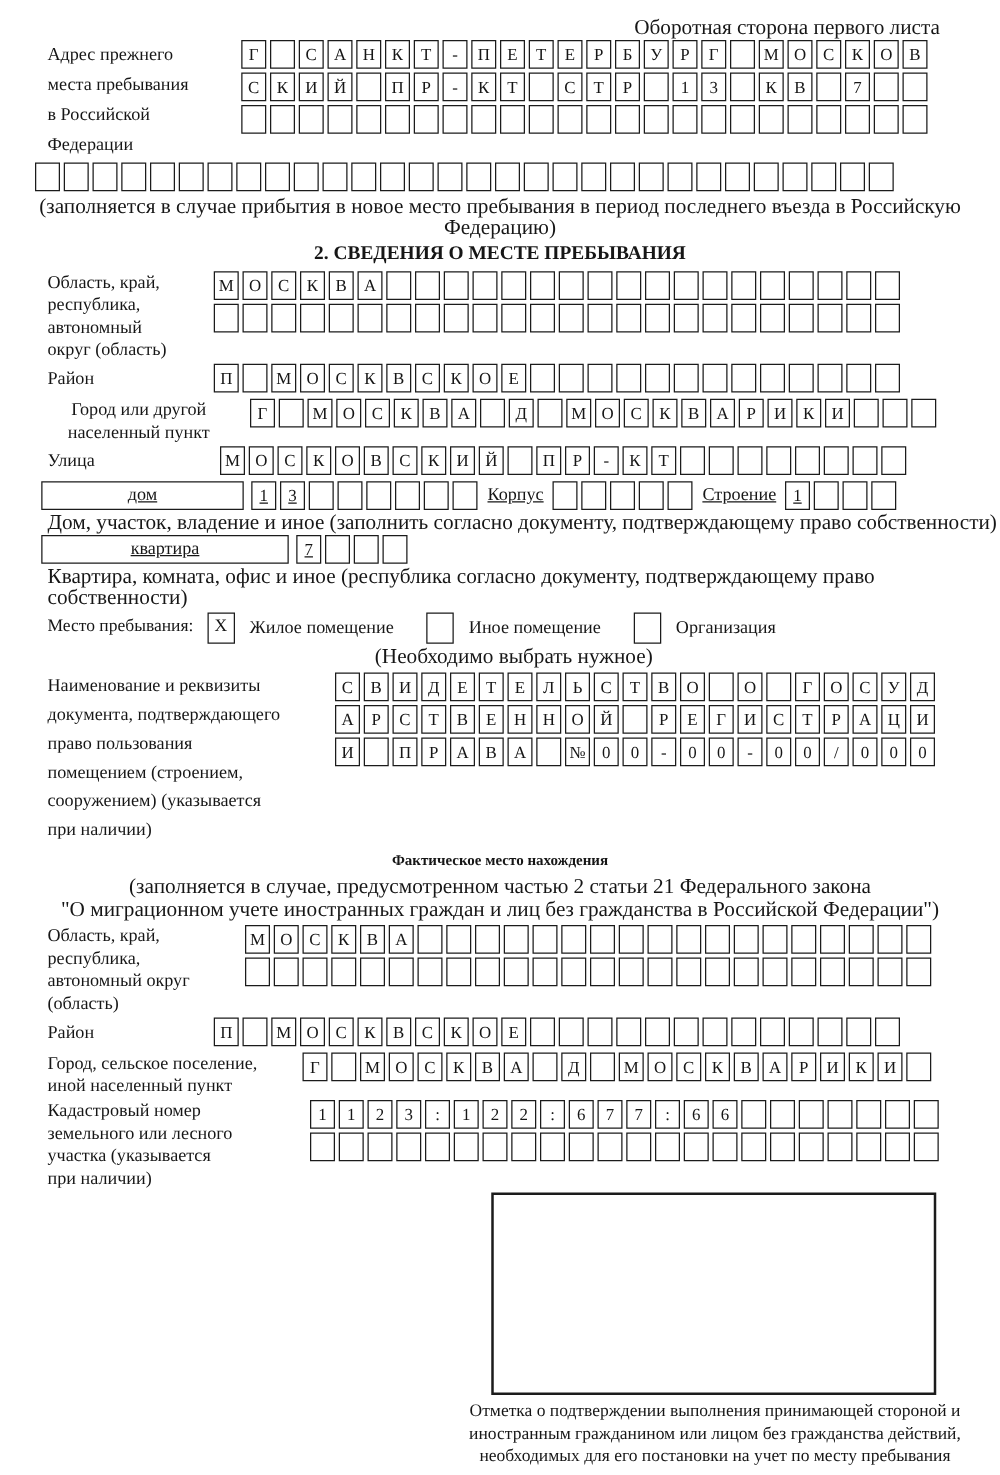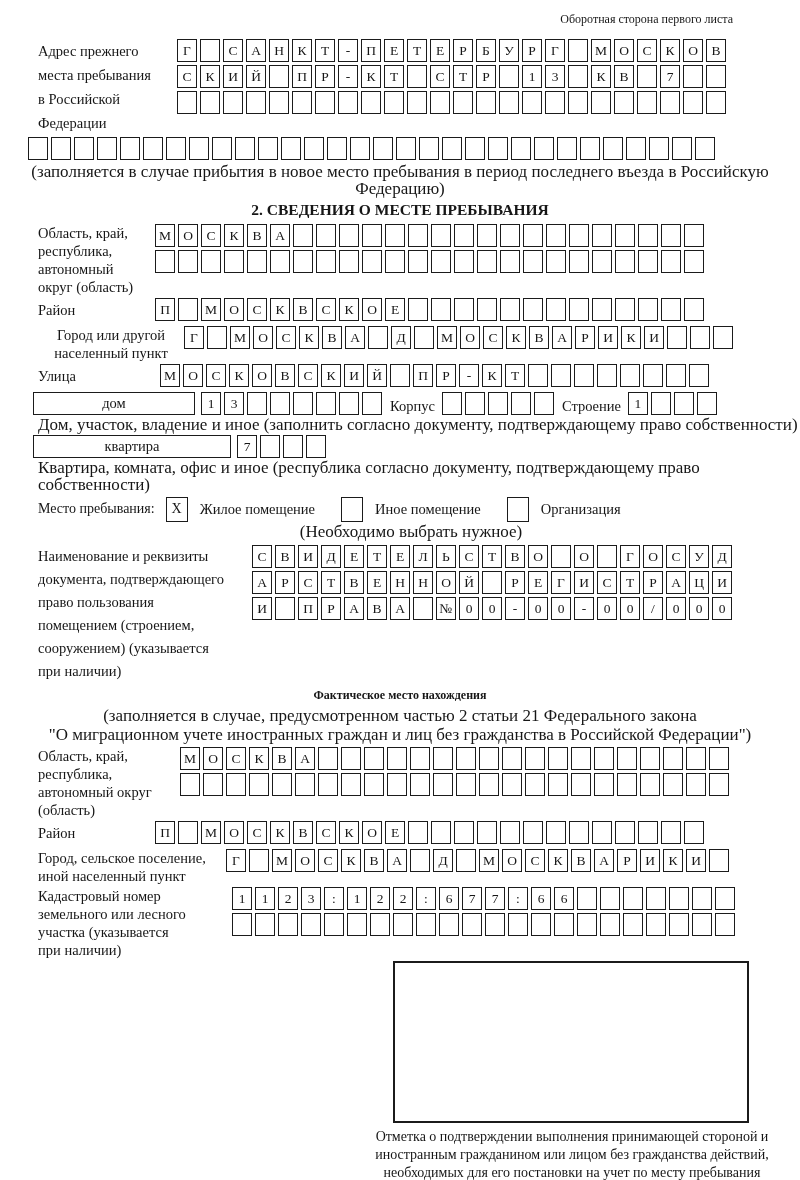--- a/index.html
+++ b/index.html
@@ -1,40 +1,40 @@
 <!DOCTYPE html>
 <html><head>
 <meta charset="utf-8">
 <style>
   html,body{margin:0;padding:0;background:#fff;}
   .page{
     position:relative;width:800px;height:1180px;margin:0 auto;background:#ffffff;
     font-family:"Liberation Serif","DejaVu Serif",serif;color:#161616;
     padding:12px 0 0 38px;box-sizing:border-box;overflow:hidden;
   }
-  .corner{ text-align:right;padding-right:67px;font-size:12px;margin-bottom:12px;}
-  .flexrow{display:flex;align-items:flex-start;margin-bottom:2px;}
+  .corner{ text-align:right;padding-right:48px;font-size:17px;margin-bottom:0;}
+  .flexrow{display:flex;align-items:flex-start;margin-bottom:2px;gap:16px;}
   .lbl{font-size:14.5px;line-height:18px;white-space:pre-line;flex:0 0 auto;}
   .lh24{line-height:24px;}
   .lh23{line-height:23px;}
   .lh18{line-height:18px;}
   .slbl{line-height:24px;}
   .w139{width:139px;} .w117{width:117px;} .w146{width:146px;text-align:center;} .w122{width:122px;}
   .w214{width:214px;} .w142{width:142px;} .w188{width:188px;} .w194{width:194px;}
   .cells-row{display:flex;margin-bottom:3px;flex:0 0 auto;}
   .cell{
     width:18px;height:21px;border:1.5px solid #1b1b1b;margin-right:3px;flex:0 0 auto;
     display:flex;align-items:center;justify-content:center;
     font-size:13.5px;background:#fff;
   }
   .fullwidth{margin-left:-10px;}
   .note{font-size:17px;line-height:17px;margin-bottom:2px;}
   .center{text-align:center;margin-left:-38px;padding:0 20px;}
   .sect-title{font-weight:bold;font-size:15.5px;text-align:center;margin-left:-38px;line-height:20px;margin-bottom:4px;}
-  .domrow{display:flex;align-items:flex-end;margin-left:-5px;margin-bottom:1px;}
+  .domrow{display:flex;align-items:center;margin-left:-5px;margin-bottom:1px;text-decoration:underline;}
   .wbox{height:21px;border:1.5px solid #1b1b1b;display:flex;align-items:center;justify-content:center;
         font-size:14.5px;margin-right:6px;flex:0 0 auto;background:#fff;}
   .inl{font-size:14.5px;margin:0 7px 0 5px;flex:0 0 auto;}
   .domrow .cells-row{margin-bottom:0;}
   .mestorow{display:flex;align-items:center;margin-bottom:1px;height:26px;}
   .mestorow .lbl-inline{font-size:14px;margin-right:11px;}
   .chk{width:20px;height:23px;border:1.5px solid #1b1b1b;display:flex;align-items:center;justify-content:center;
        font-size:14px;flex:0 0 auto;background:#fff;}
   .optlbl{font-size:14.5px;margin:0 26px 0 12px;}
   .choose{margin-left:208px;width:330px;text-align:center;margin-bottom:5px;}

